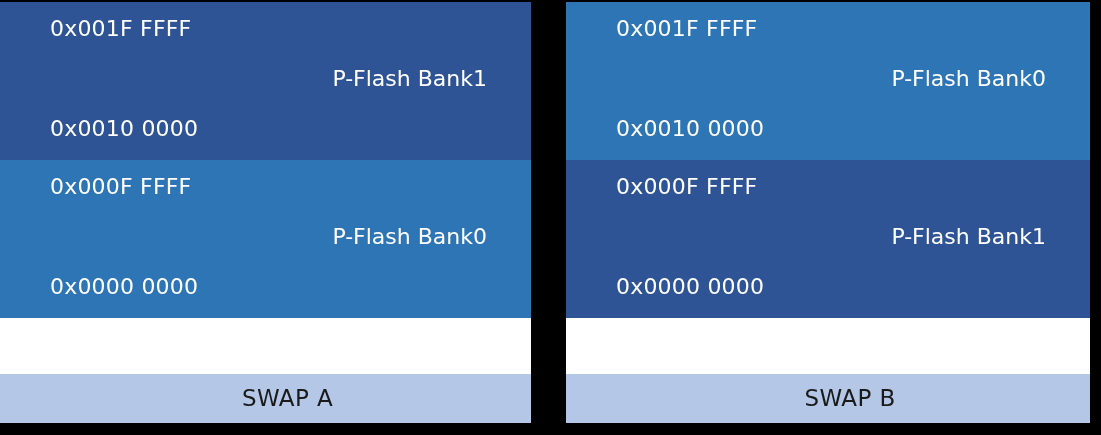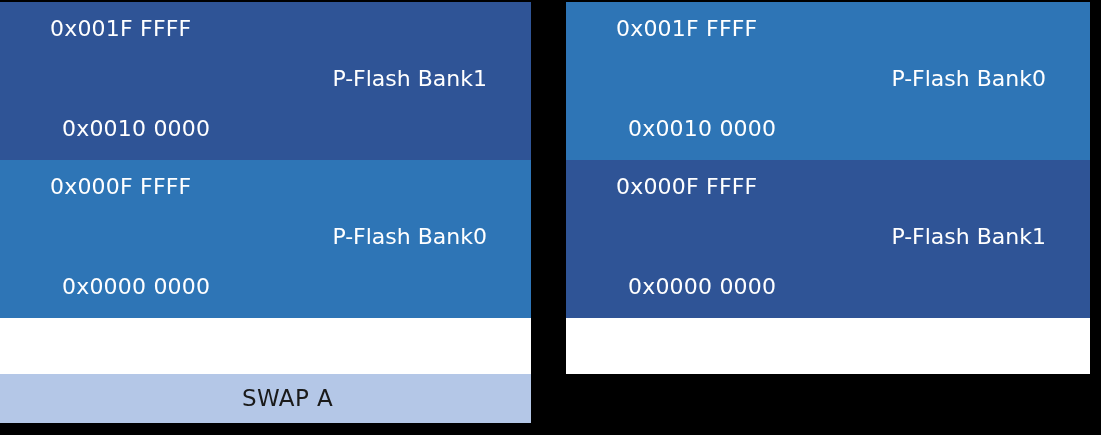--- a/index.html
+++ b/index.html
@@ -51,21 +51,21 @@
     position: absolute;
     left: 50px;
     color: #FFFFFF;
     font-size: 22px;
     line-height: 26px;
     letter-spacing: 0.2px;
     white-space: nowrap;
     text-align: right;
   }
   .addr-top    { top: 14px; }
-  .addr-bottom { top: 114px; margin-left: 12px; }
+  .addr-bottom { top: 114px; }
 
   .bank-label {
     position: absolute;
     right: 44px;
     top: 64px;
     color: #FFFFFF;
     font-size: 22px;
     line-height: 26px;
     white-space: nowrap;
   }
@@ -145,16 +145,19 @@
       <div class="bank dark">
         <div class="addr addr-top">0x000F FFFF</div>
         <div class="bank-label">P-Flash Bank1</div>
         <div class="addr addr-bottom">0x0000 0000</div>
       </div>
 
     </div>
 
     <div class="spacer"></div>
 
+    <div class="swap-band">
+      <span class="swap-label">SWAP B</span>
+    </div>
 
   </div>
 
 </div>
 
 </body></html>

